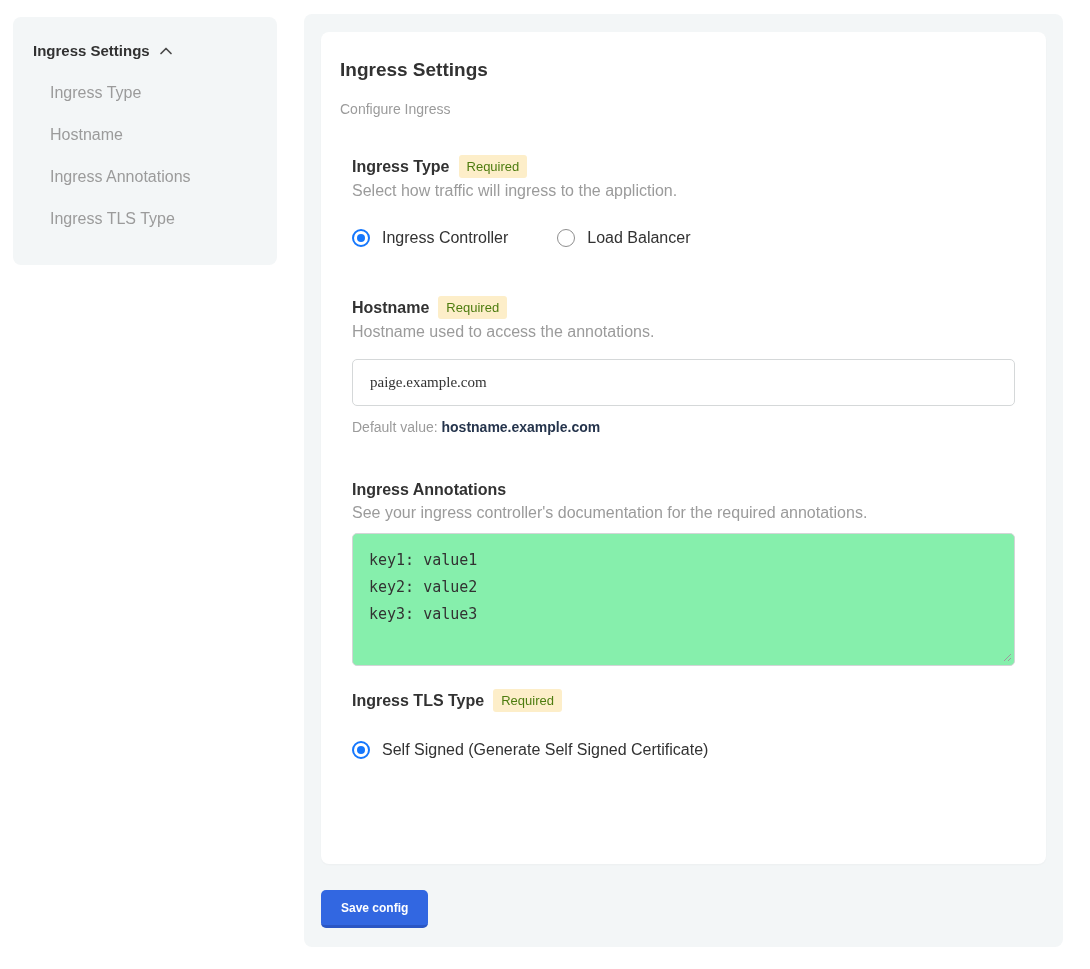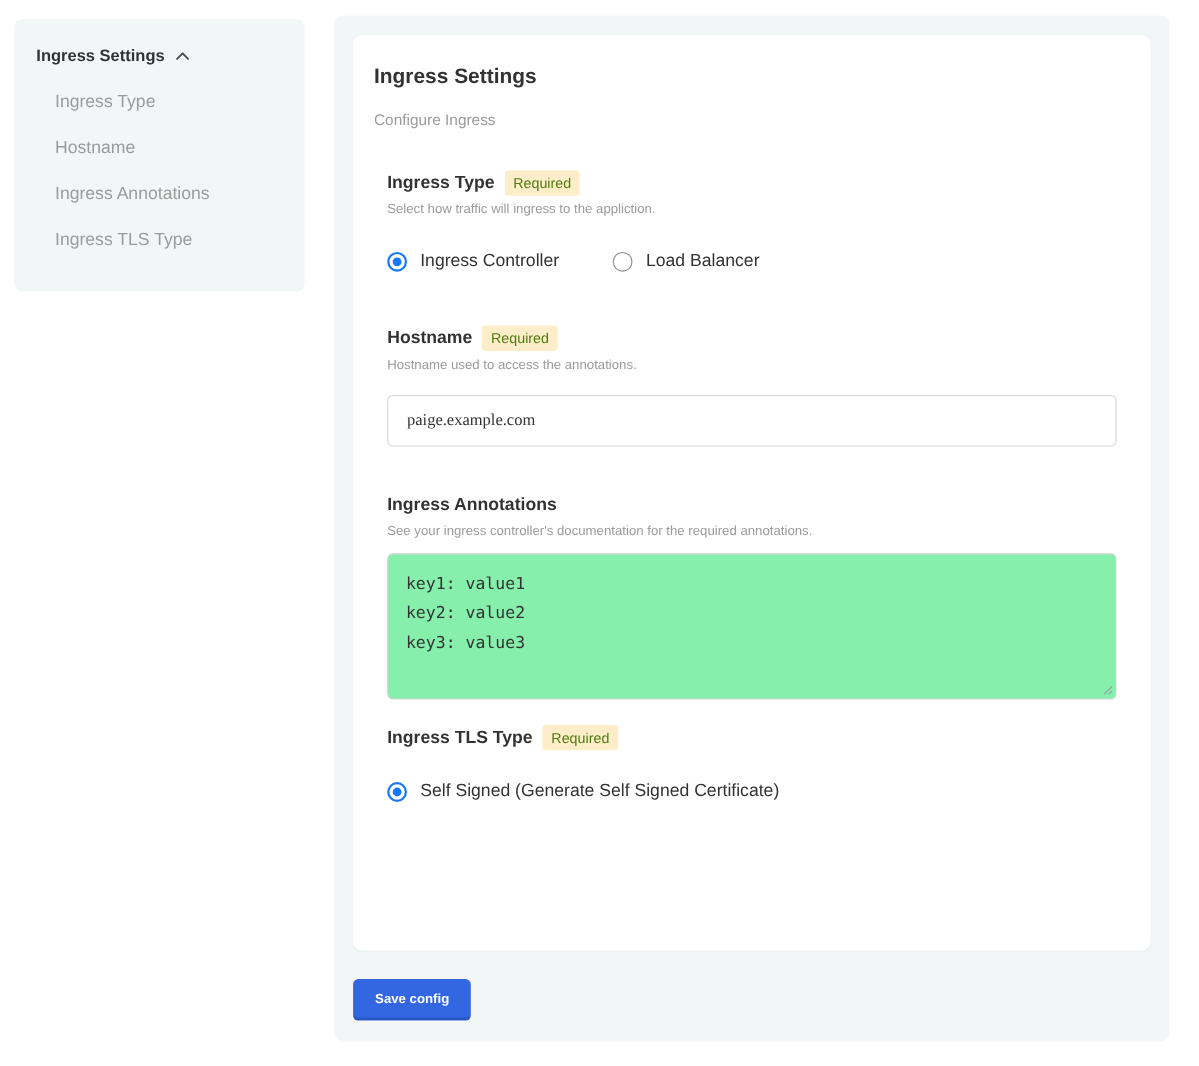--- a/index.html
+++ b/index.html
@@ -46,21 +46,21 @@
   .card-title { font-size: 19px; font-weight: 700; color: #323232; line-height: 24px; }
   .card-subtitle { margin-top: 19px; font-size: 14px; color: #9b9b9b; line-height: 17px; }
 
   .groups { margin-left: 12px; margin-top: 37px; }
   .group-label-row { display: flex; align-items: center; }
   .group-label { font-size: 16px; font-weight: 700; color: #323232; line-height: 20px; }
   .badge {
     margin-left: 9px; background: #fdeec9; color: #4d7c0f;
     font-size: 13px; line-height: 15px; padding: 4px 8px; border-radius: 3px;
   }
-  .help { margin-top: 4px; font-size: 12px; color: #9b9b9b; line-height: 17px; }
+  .help { margin-top: 4px; font-size: 16px; color: #9b9b9b; line-height: 17px; }
 
   .group-hostname { margin-top: 48px; }
   .group-annotations { margin-top: 44px; }
   .group-tls { margin-top: 23px; }
 
   
   .radio-row { margin-top: 29px; display: flex; align-items: center; gap: 49px; }
   .radio { display: inline-flex; align-items: center; gap: 12px; cursor: pointer; }
   .rb {
     width: 18px; height: 18px; border-radius: 50%;
@@ -151,20 +151,23 @@
           </div>
         </div>
 
         <div class="group group-hostname">
           <div class="group-label-row">
             <span class="group-label">Hostname</span>
             <span class="badge">Required</span>
           </div>
           <div class="help">Hostname used to access the annotations.</div>
           <input class="text-input" type="text" value="paige.example.com" style="">
+          <div class="default-line">
+            <span class="default-prefix">Default value: </span><span class="default-value">hostname.example.com</span>
+          </div>
         </div>
 
         <div class="group group-annotations">
           <div class="group-label-row">
             <span class="group-label">Ingress Annotations</span>
           </div>
           <div class="help">See your ingress controller's documentation for the required annotations.</div>
           <div class="ta-wrap">
             <textarea class="annotations-ta" spellcheck="false" style="">key1: value1
 key2: value2

